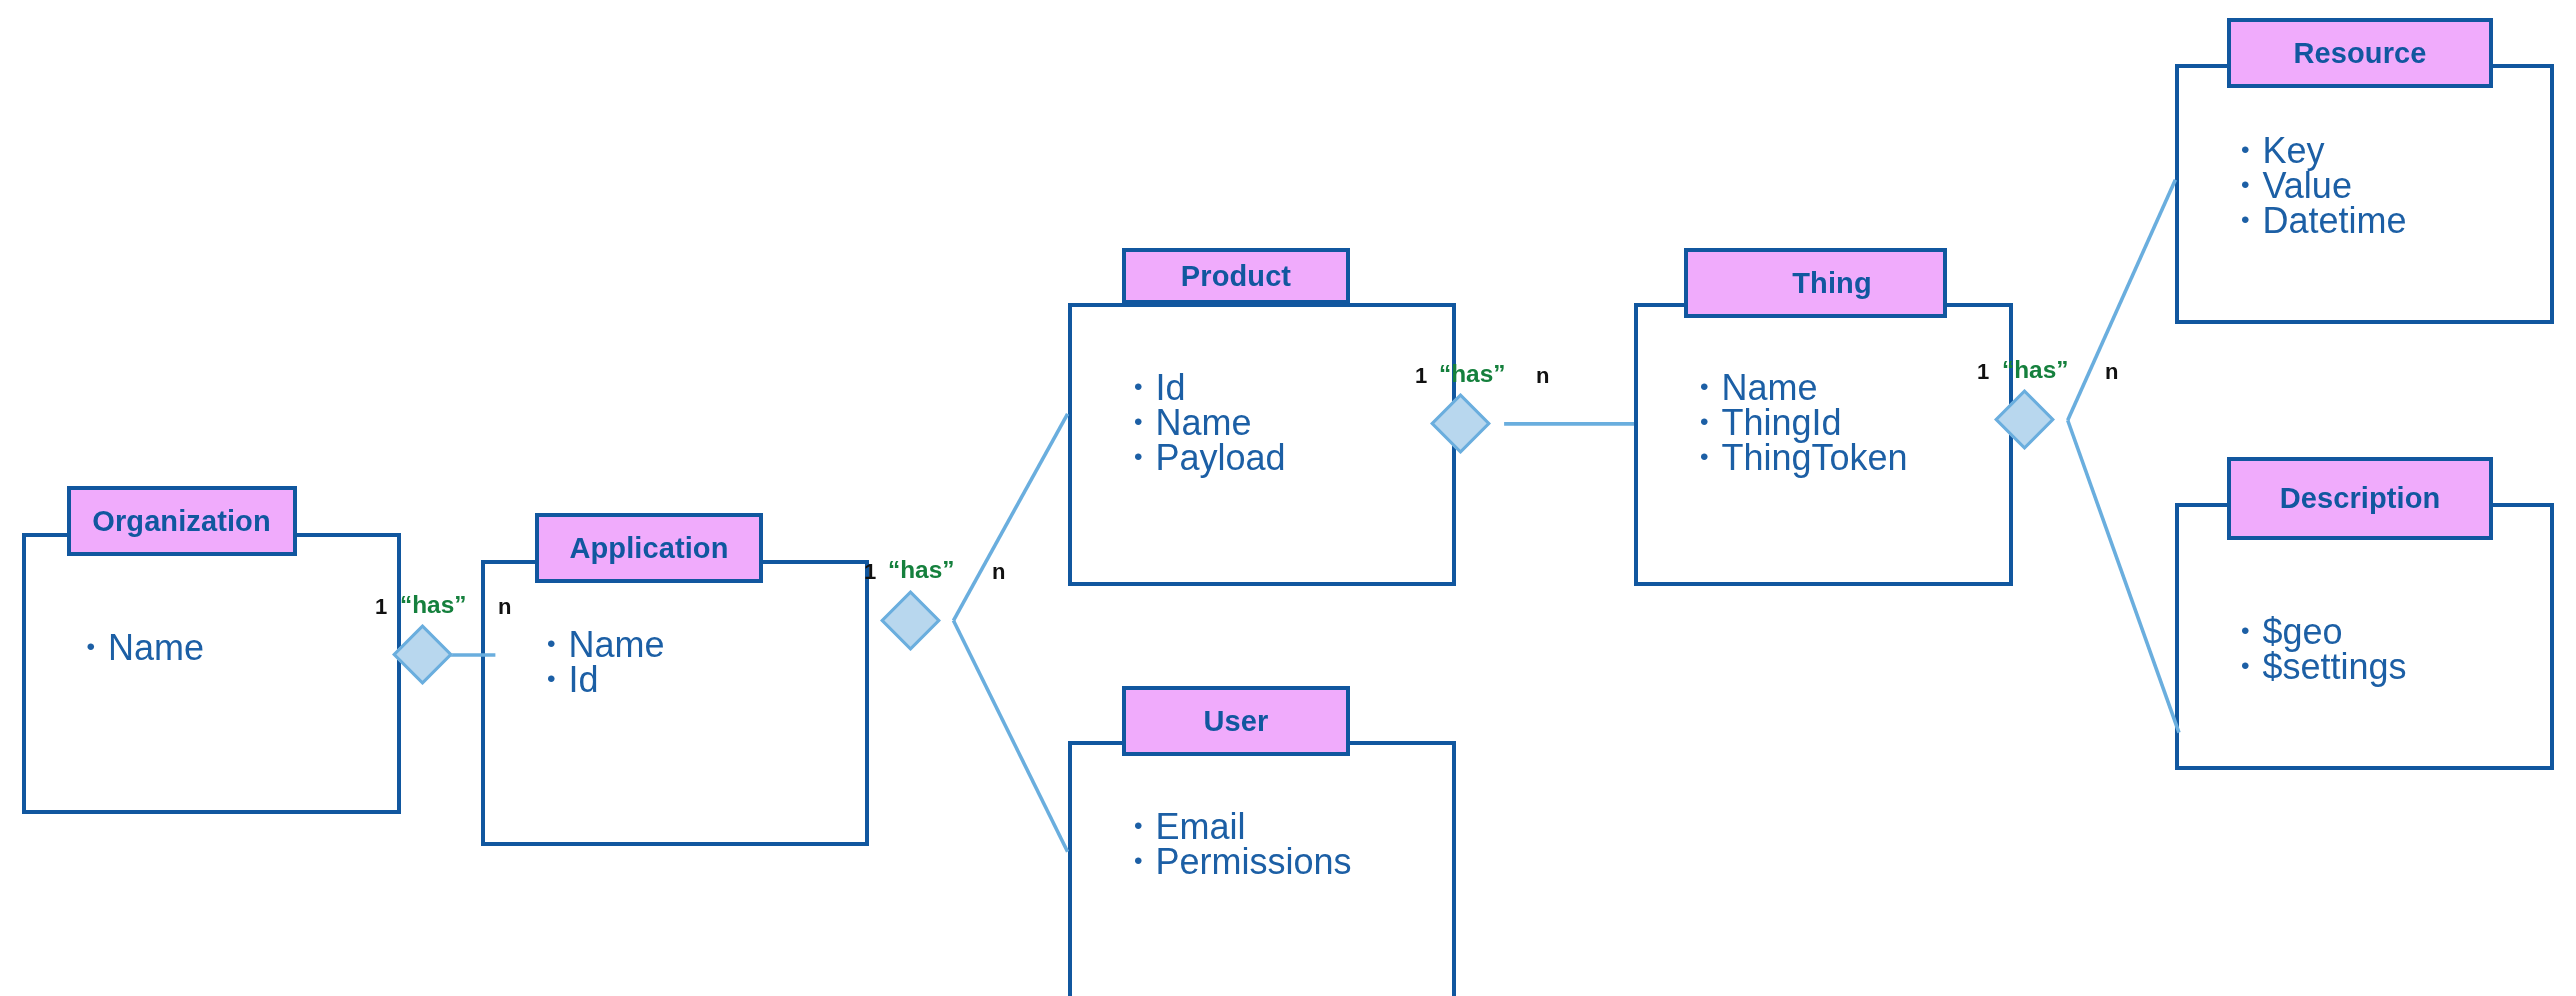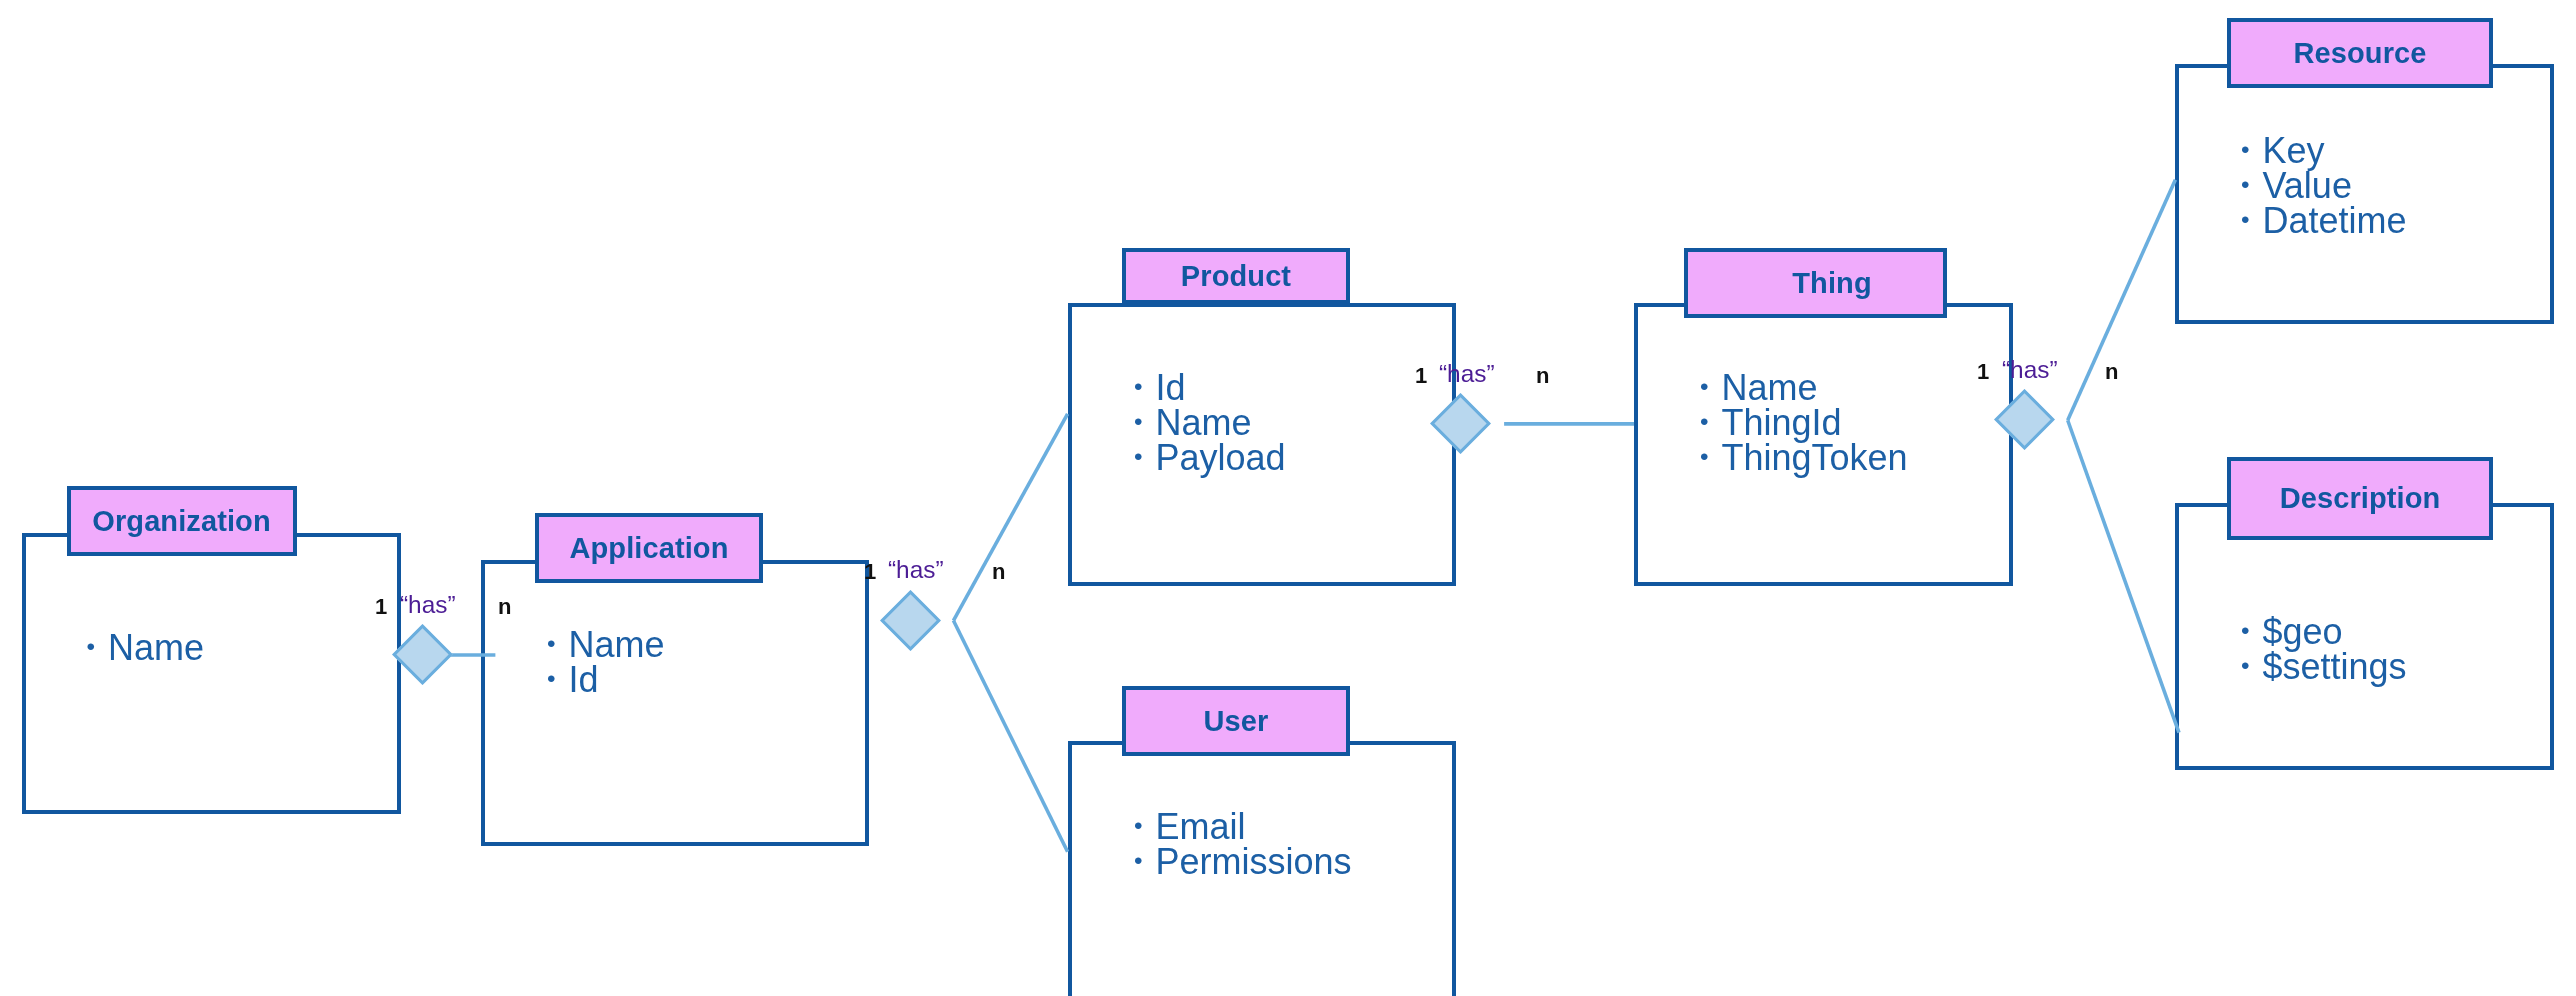--- a/index.html
+++ b/index.html
@@ -81,22 +81,22 @@
     width: 43px;
     height: 43px;
     background: #b8d7ee;
     border: 3.6px solid #6aaede;
     transform: rotate(45deg);
     box-sizing: border-box;
   }
   .rel-label {
     position: absolute;
     font-size: 24.4px;
-    font-weight: normal;
-    color: #4c1d95;
+    font-weight: bold;
+    color: #15803d;
     white-space: nowrap;
     z-index: 9;
   }
   .card {
     position: absolute;
     font-size: 22px;
     font-weight: bold;
     color: #111111;
     white-space: nowrap;
     z-index: 9;

